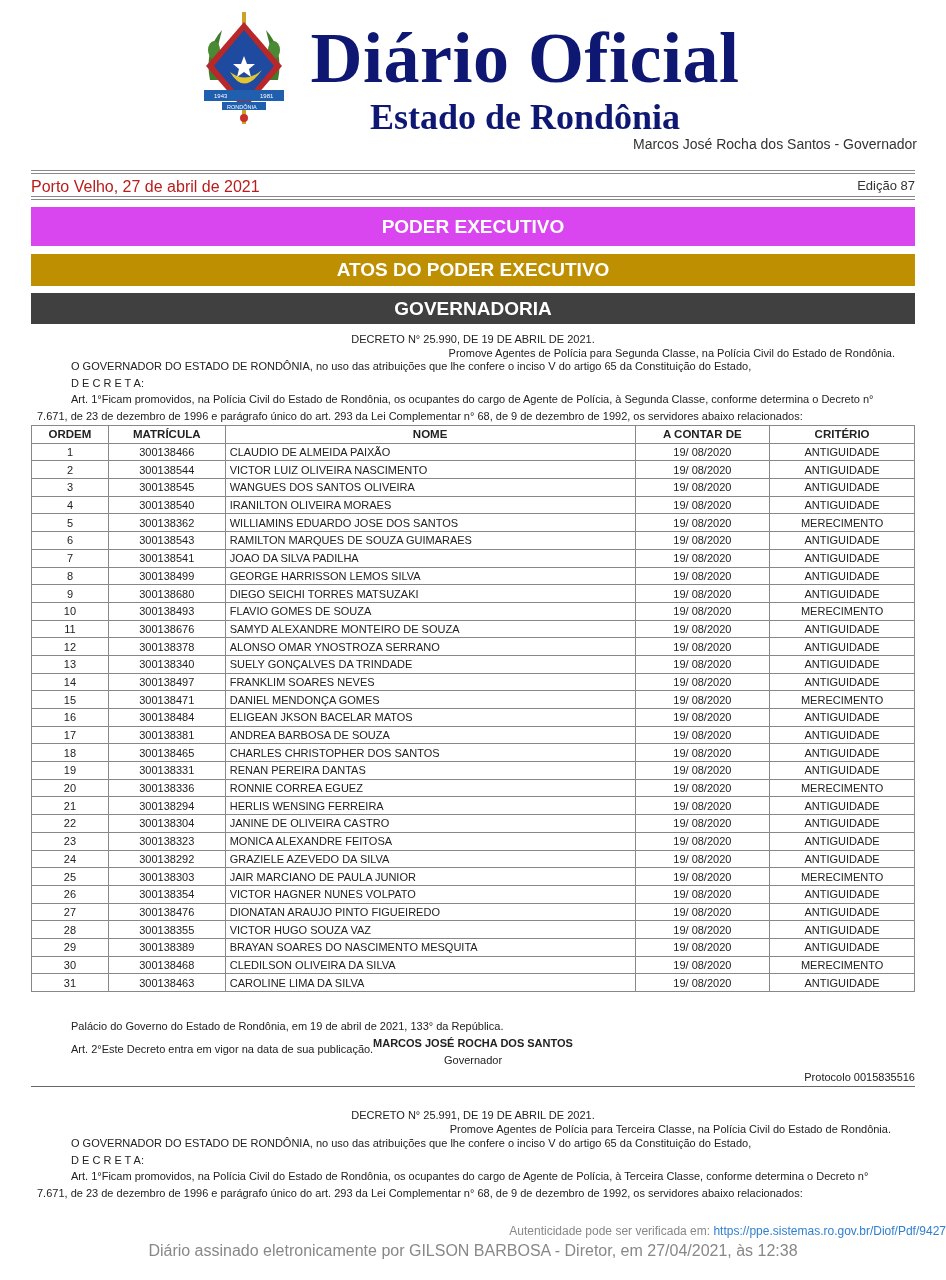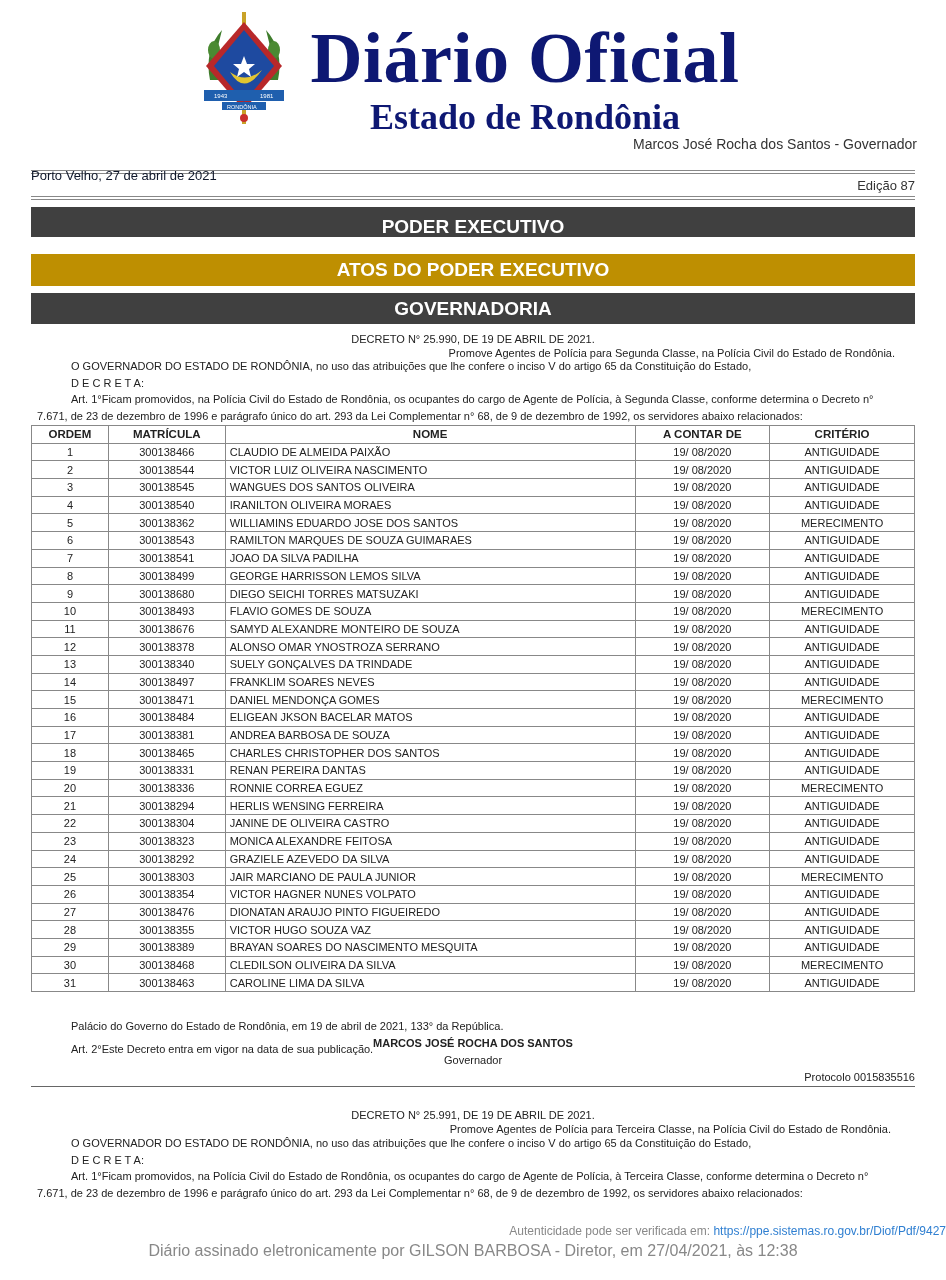--- a/index.html
+++ b/index.html
@@ -5,25 +5,25 @@
     html, body { margin: 0; padding: 0; background: #ffffff; }
     body { width: 946px; height: 1280px; position: relative; overflow: hidden; font-family: "Liberation Sans", sans-serif; color: #222; }
 
     .masthead { position: absolute; left: 0; top: 0; width: 946px; height: 140px; }
     .coat { position: absolute; left: 200px; top: 10px; width: 88px; height: 118px; }
     .title-main { position: absolute; left: 300px; top: 18px; width: 450px; text-align: center; font-family: "Liberation Serif", serif; font-weight: bold; font-size: 72px; line-height: 80px; color: #0e1873; letter-spacing: 0.5px; }
     .title-sub { position: absolute; left: 300px; top: 96px; width: 450px; text-align: center; font-family: "Liberation Serif", serif; font-weight: bold; font-size: 36px; line-height: 42px; color: #0e1873; }
 
     .governor-line { position: absolute; right: 29px; top: 136px; font-size: 14px; color: #333; }
     .rule-double { position: absolute; left: 31px; width: 884px; border-top: 1px solid #888; border-bottom: 1px solid #888; height: 2px; }
-    .date-line { position: absolute; left: 31px; top: 168px; font-size: 13px; color: #0f172a; }
+    .date-line { position: absolute; left: 31px; top: 178px; font-size: 16px; color: #b91c1c; }
     .edition { position: absolute; right: 31px; top: 178px; font-size: 13px; color: #333; }
 
     .band { position: absolute; left: 31px; width: 884px; color: #fff; font-weight: bold; text-align: center; font-size: 19px; }
-    .band-blue { top: 207px; height: 30px; line-height: 39px; background: #404040; }
+    .band-blue { top: 207px; height: 39px; line-height: 39px; background: #d946ef; }
     .band-gold { top: 254px; height: 32px; line-height: 32px; background: #be8f01; }
     .band-green { top: 293px; height: 31px; line-height: 31px; background: #404040; }
 
     .txt { position: absolute; font-size: 11px; color: #222; white-space: nowrap; }
     .center { left: 0; width: 946px; text-align: center; }
 
     table.roster { position: absolute; left: 31px; top: 425px; width: 884px; border-collapse: collapse; font-size: 11px; color: #222; }
     table.roster th, table.roster td { border: 1px solid #888; height: 16.7px; padding: 0; line-height: 16px; }
     table.roster th { font-weight: bold; text-align: center; font-size: 11.5px; }
     table.roster td.c { text-align: center; }

